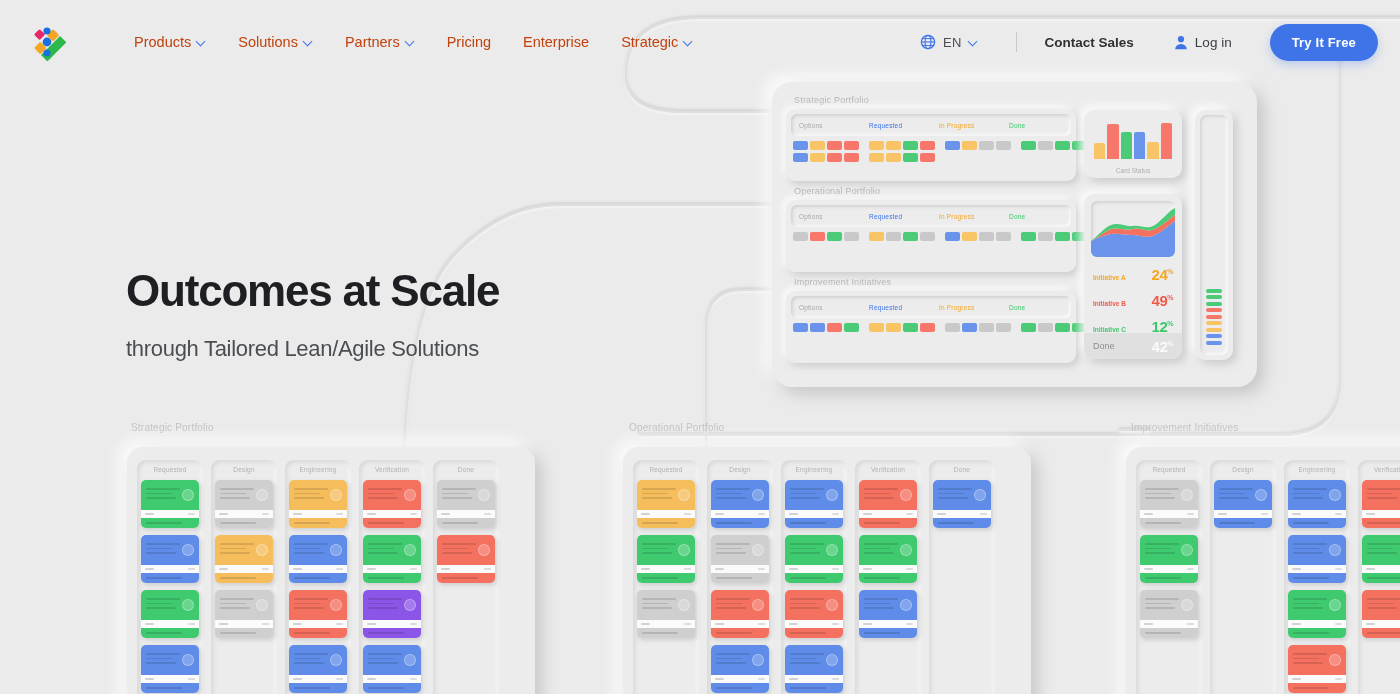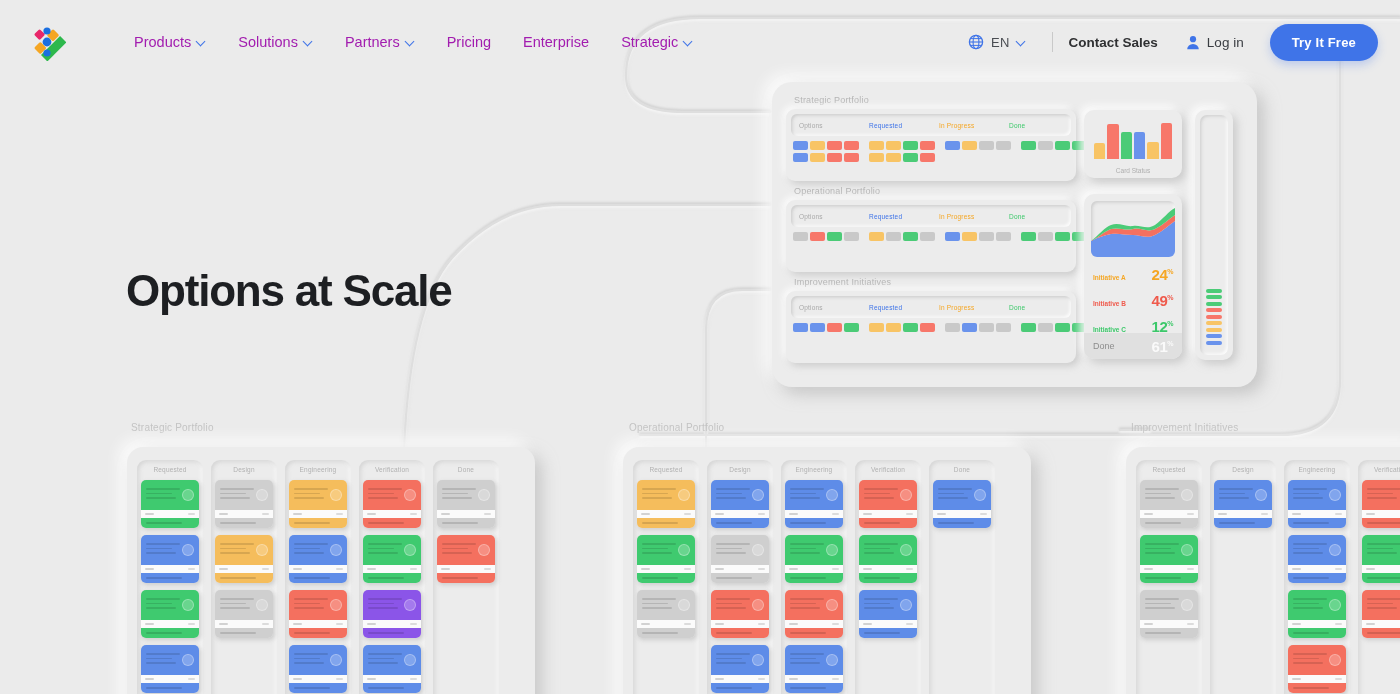--- a/index.html
+++ b/index.html
@@ -22,33 +22,33 @@
   }
   .logo-wrap { display: flex; align-items: center; gap: 10px; margin-left: 28px; }
   .logo-mark { width: 38px; height: 38px; position: relative; }
   .logo-text {
     font-size: 26px; font-weight: bold; color: #2f3032;
     letter-spacing: -0.6px;
   }
   .nav-links { display: flex; align-items: center; gap: 0px; margin-left: 52px; }
   .nav-item {
     display: flex; align-items: center; gap: 6px;
-    font-size: 14.5px; color: #a21caf; padding: 8px 16px; cursor: pointer;
+    font-size: 14.5px; color: #c2410c; padding: 8px 16px; cursor: pointer;
     white-space: nowrap;
   }
   .chev { display: inline-block; width: 9px; height: 9px; position: relative; }
   .chev::after {
     content: ""; position: absolute; left: 0; top: 0;
     width: 6px; height: 6px;
     border-right: 1.8px solid #3f74e8; border-bottom: 1.8px solid #3f74e8;
     transform: rotate(45deg);
   }
   .nav-right {
     margin-left: auto; margin-right: 22px;
-    display: flex; align-items: center; gap: 0;
+    display: flex; align-items: center; gap: 12px;
   }
   .lang { display: flex; align-items: center; gap: 7px; padding: 6px 10px; cursor: pointer; }
   .globe { width: 16px; height: 16px; }
   .lang-code { font-size: 13px; color: #4a4d52; letter-spacing: .3px; }
   .divider { width: 1px; height: 20px; background: #c9c9c9; margin: 0 16px; }
   .contact { font-size: 13.5px; font-weight: bold; color: #2f3032; cursor: pointer; white-space: nowrap; }
   .login-wrap { display: flex; align-items: center; gap: 7px; margin-left: 28px; cursor: pointer; }
   .person { width: 14px; height: 15px; }
   .login-text { font-size: 13.5px; color: #3a3d42; }
   .cta {
@@ -262,21 +262,22 @@
             <path d="M1.2 14.2 a5.8 5.2 0 0 1 11.6 0 z" fill="#3f74e8"></path>
           </svg>
         </span>
         <span class="login-text">Log in</span>
       </div>
       <button class="cta">Try It Free</button>
     </div>
   </nav>
 
   <section class="hero">
-    <h1>Options at Scale</h1>
+    <h1>Outcomes at Scale</h1>
+    <h2>through Tailored Lean/Agile Solutions</h2>
   </section>
 
   <div class="dash">
     <div class="dash-left" id="dashSections">
         <div class="portfolio-label">Strategic Portfolio</div>
         <div class="board-mini">
           <div class="mini-head">
             <span class="mini-col-h" style="color: rgb(169, 169, 169);">Options</span>
             <span class="mini-col-h" style="color: rgb(63, 116, 232);">Requested</span>
             <span class="mini-col-h" style="color: rgb(245, 166, 35);">In Progress</span>
@@ -430,21 +431,21 @@
       <div class="init-row" style="top:98px">
         <span class="init-name" style="color:#ef5a4c">Initiative B</span>
         <span class="init-val" style="color:#ef5a4c"><span>49</span><sup>%</sup></span>
       </div>
       <div class="init-row" style="top:124px">
         <span class="init-name" style="color:#3cc86a">Initiative C</span>
         <span class="init-val" style="color:#3cc86a"><span>12</span><sup>%</sup></span>
       </div>
       <div class="done-strip">
         <span class="done-name">Done</span>
-        <span class="done-val"><span>61</span><sup>%</sup></span>
+        <span class="done-val"><span>42</span><sup>%</sup></span>
       </div>
     </div>
 
     <div class="w-card w-side">
       <div class="side-inner">
         <div class="side-bars" id="sideBars">
             <div style="background: rgb(75, 203, 119);"></div>
             <div style="background: rgb(75, 203, 119);"></div>
             <div style="background: rgb(75, 203, 119);"></div>
             <div style="background: rgb(247, 119, 106);"></div>

